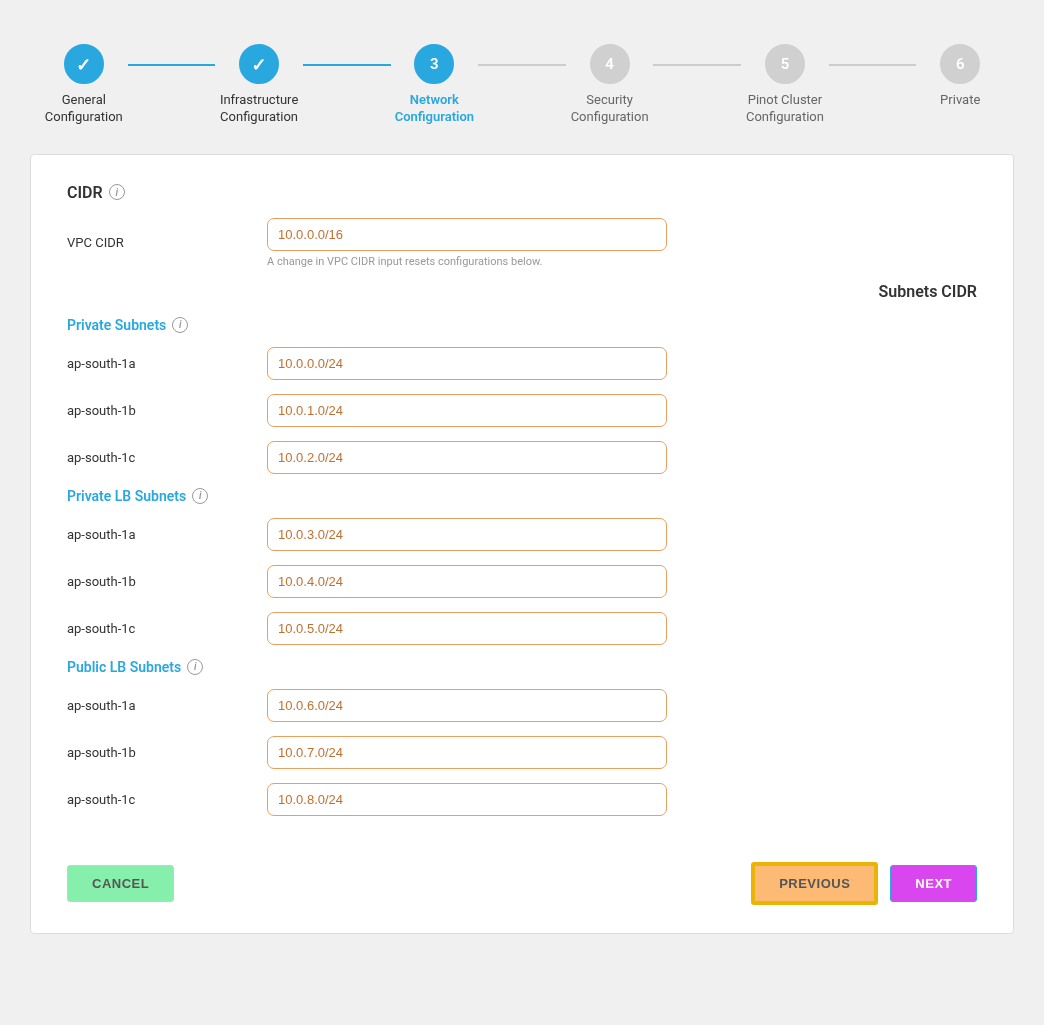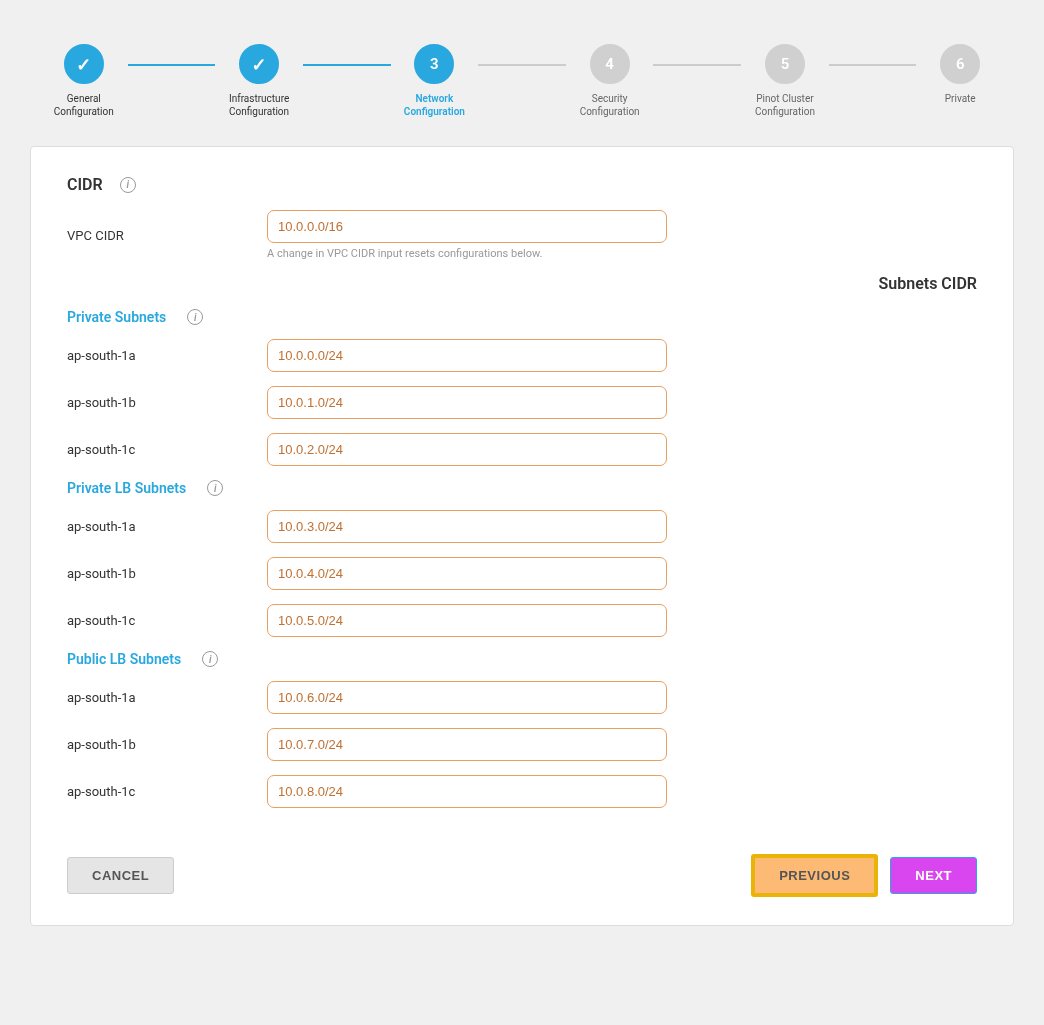--- a/index.html
+++ b/index.html
@@ -68,21 +68,21 @@
     .step-circle.inactive {
       background: #d0d0d0;
       border-color: #d0d0d0;
       color: #fff;
     }
     .checkmark {
       font-size: 18px;
     }
     .step-label {
       margin-top: 8px;
-      font-size: 10px;
+      font-size: 13px;
       text-align: center;
       color: #666;
       line-height: 1.3;
       max-width: 100px;
     }
     .step-label.active {
       color: #29a8e0;
       font-weight: 600;
     }
     .step-label.completed {
@@ -99,30 +99,30 @@
     }
 
     
     .section-title {
       font-size: 16px;
       font-weight: 600;
       color: #333;
       margin-bottom: 16px;
       display: flex;
       align-items: center;
-      gap: 17px;
+      gap: 6px;
     }
     .subsection-title {
       font-size: 14px;
       font-weight: 600;
       color: #29a8e0;
       margin-bottom: 14px;
       display: flex;
       align-items: flex-end;
-      gap: 21px;
+      gap: 6px;
     }
     .info-icon {
       width: 16px;
       height: 16px;
       border-radius: 50%;
       border: 1.5px solid #999;
       color: #999;
       font-size: 10px;
       display: inline-flex;
       align-items: center;
@@ -175,21 +175,21 @@
     .btn {
       padding: 10px 24px;
       font-size: 13px;
       font-weight: 600;
       border-radius: 3px;
       cursor: pointer;
       border: none;
       letter-spacing: 0.5px;
     }
     .btn-cancel {
-      background: #e5e5e5;
+      background: #86efac;
       border: 1px solid #ccc;
       color: #555;
     }
     .btn-previous {
       background: #fdba74;
       border: 4px solid #eab308;
       color: #555;
       margin-left: auto;
     }
     .btn-next {

